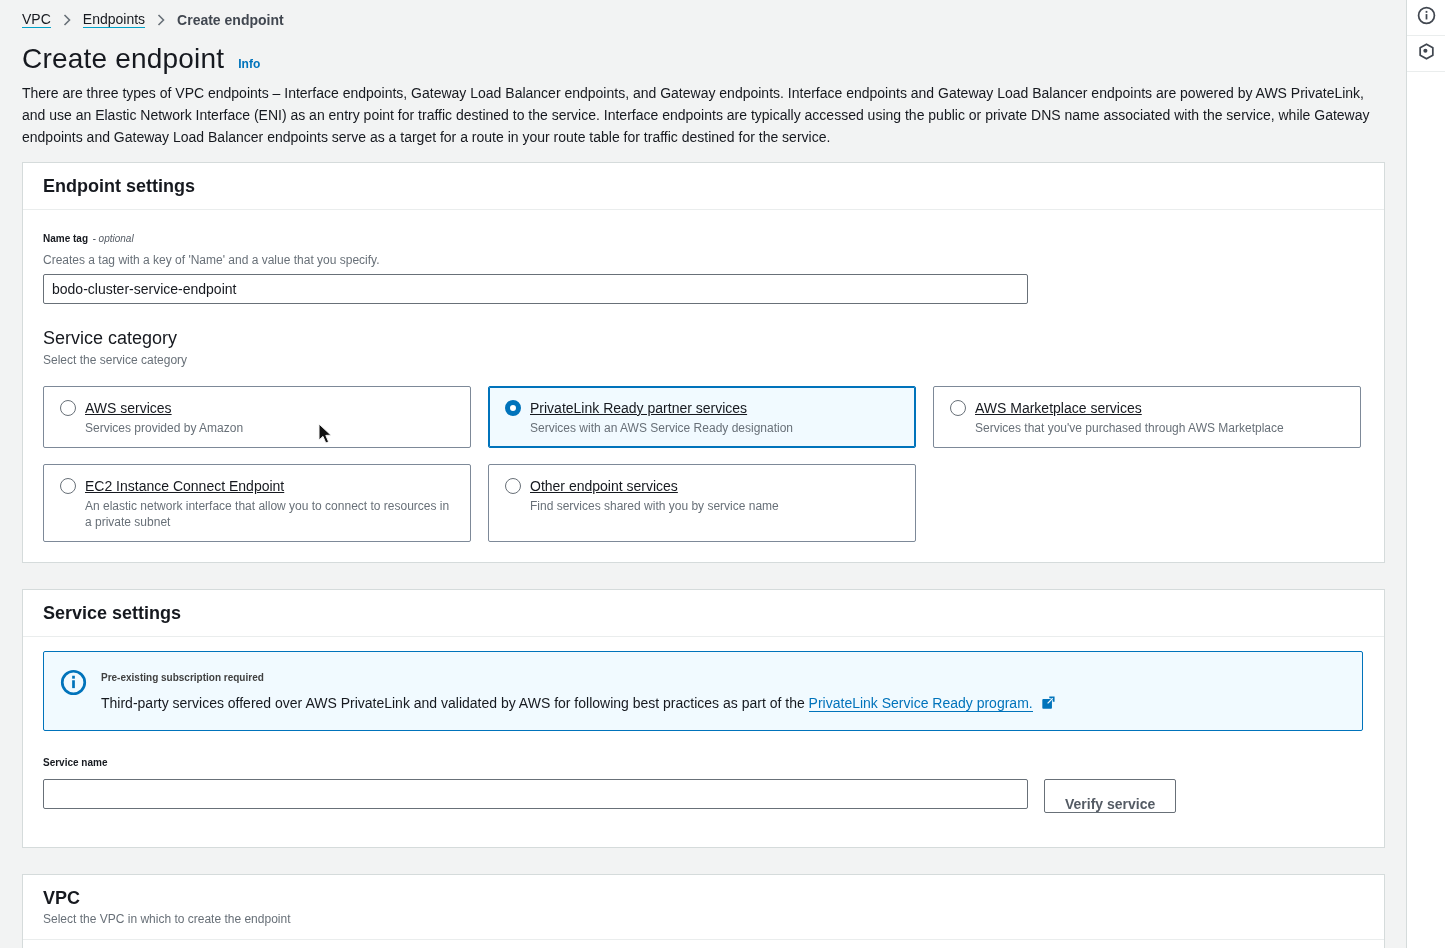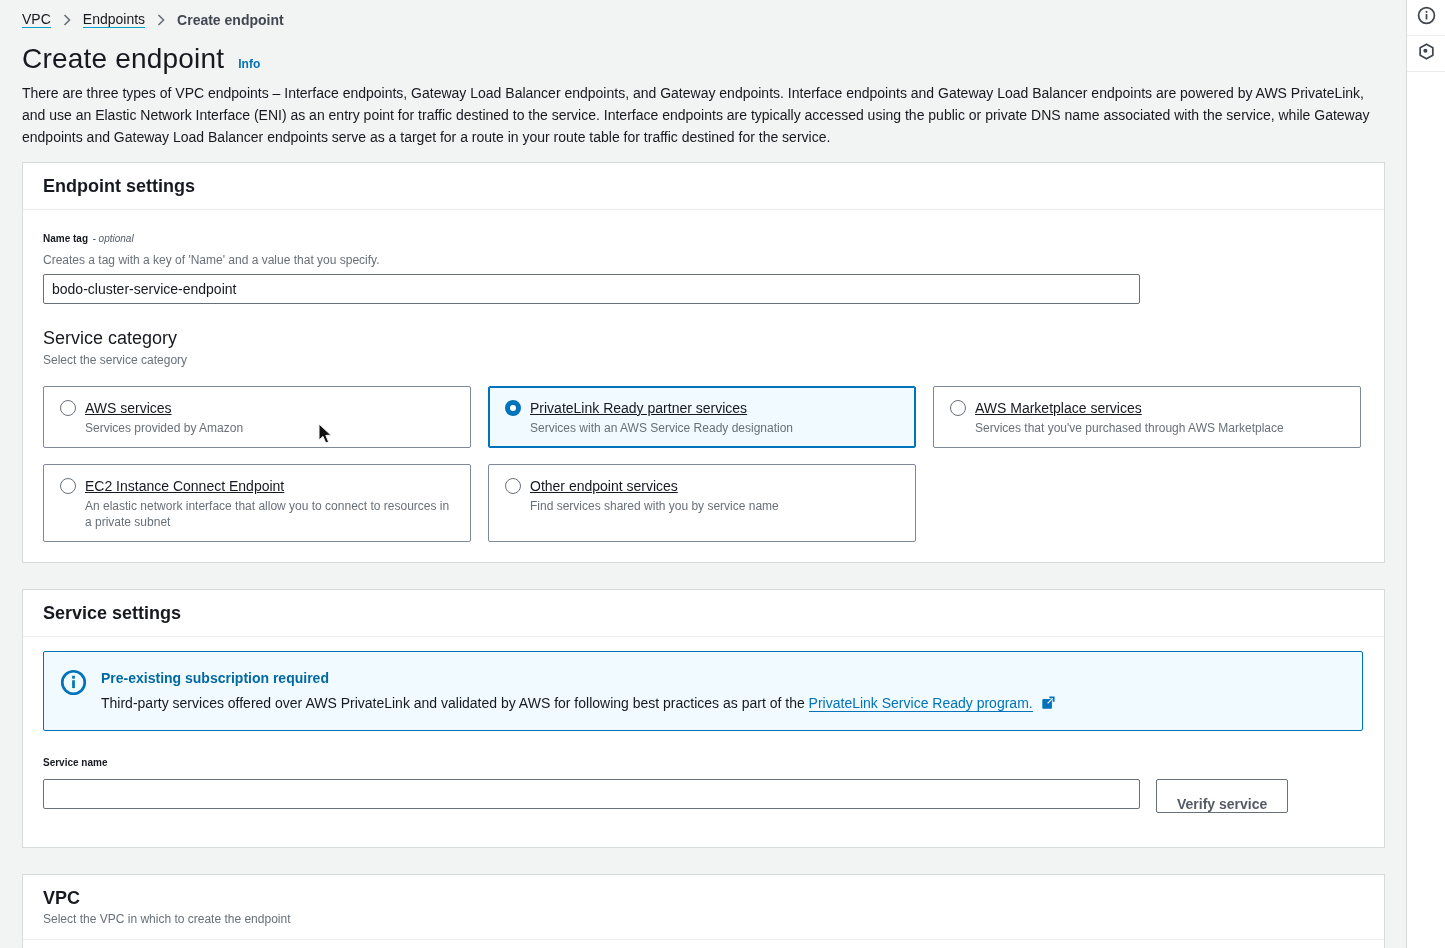--- a/index.html
+++ b/index.html
@@ -38,42 +38,42 @@
   .container + .container { }
   .c-header { padding:12px 20px; border-bottom:1px solid #eaeded; }
   .c-title { font-size:18px; font-weight:700; color:#16191f; line-height:22px; }
   .c-sub { font-size:12px; color:#687078; margin-top:2px; line-height:16px; }
   .c-body { padding:18px 20px 20px 20px; }
   
   .field-label { font-size:10px; font-weight:700; color:#16191f; line-height:20px; }
   .field-optional { font-weight:400; font-style:italic; color:#545b64; }
   .field-constraint { font-size:12px; color:#687078; margin-top:3px; line-height:16px; }
   .text-input {
-    margin-top:6px; width:1097px; height:30px; border:1px solid #687078; border-radius:2px;
+    margin-top:6px; width:985px; height:30px; border:1px solid #687078; border-radius:2px;
     padding:4px 8px; font-size:14px; font-family:"Liberation Sans",sans-serif; color:#16191f;
     background:#fff; display:block;
   }
   .group-label { margin-top:22px; font-size:18px; font-weight:400; color:#16191f; line-height:24px; }
   
   .card-grid { margin-top:18px; display:grid; grid-template-columns:repeat(3, 428px); column-gap:17px; row-gap:16px; }
   .card {
     background:#fff; border:1px solid #7d8998; border-radius:2px; padding:11px 16px;
     display:flex; gap:9px; cursor:pointer;
   }
   .card.selected { background:#f1faff; border-color:#0073bb; box-shadow:inset 0 0 0 1px #0073bb; }
   .radio { width:16px; height:16px; border-radius:50%; border:1px solid #687078; background:#fff; flex:none; margin-top:2px; }
   .card.selected .radio { border:5px solid #0073bb; }
   .card-title { font-size:14px; color:#16191f; line-height:20px;text-decoration:underline; }
   .card-desc { font-size:12px; color:#687078; line-height:16px; margin-top:2px; }
   
   .alert {
     border:1px solid #0073bb; background:#f1faff; border-radius:2px;
     width:1320px; padding:14px 16px; display:flex; gap:14px;
   }
-  .alert-title { font-size:14px; font-weight:700; color:#0369a1; line-height:20px; margin-top:2px; }
+  .alert-title { font-size:10px; font-weight:700; color:#404040; line-height:20px; margin-top:2px; }
   .alert-msg { font-size:14px; color:#16191f; line-height:22px; margin-top:4px; }
   .alert-link { color:#0073bb; border-bottom:1px solid #0073bb; cursor:pointer; }
   
   .btn-secondary {
     height:32px; padding:16px 20px; background:#fff; border:1px solid #687078; border-radius:2px;
     font-size:14px; font-weight:700; color:#545b64; font-family:"Liberation Sans",sans-serif;
     cursor:pointer;
   }
   .input-row { display:flex; align-items:flex-start; gap:16px; margin-top:6px; }
   .input-row .text-input { margin-top:0; }

